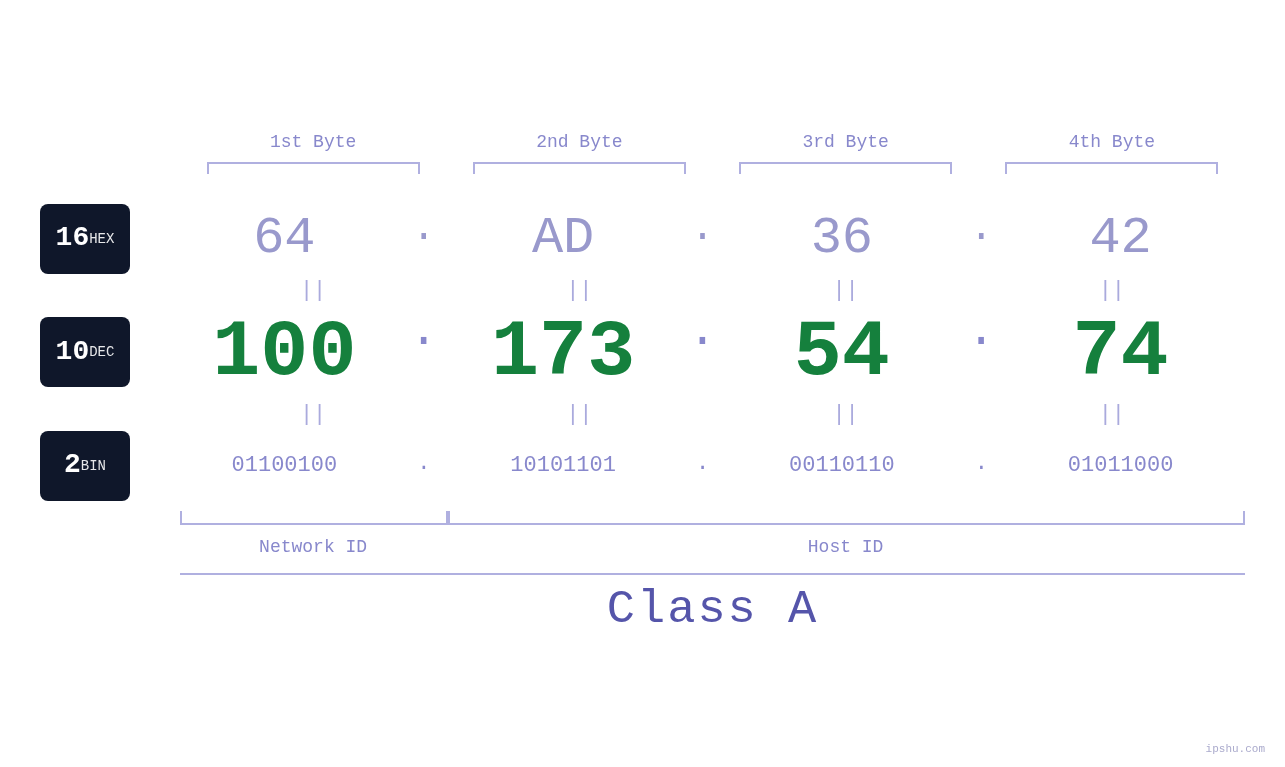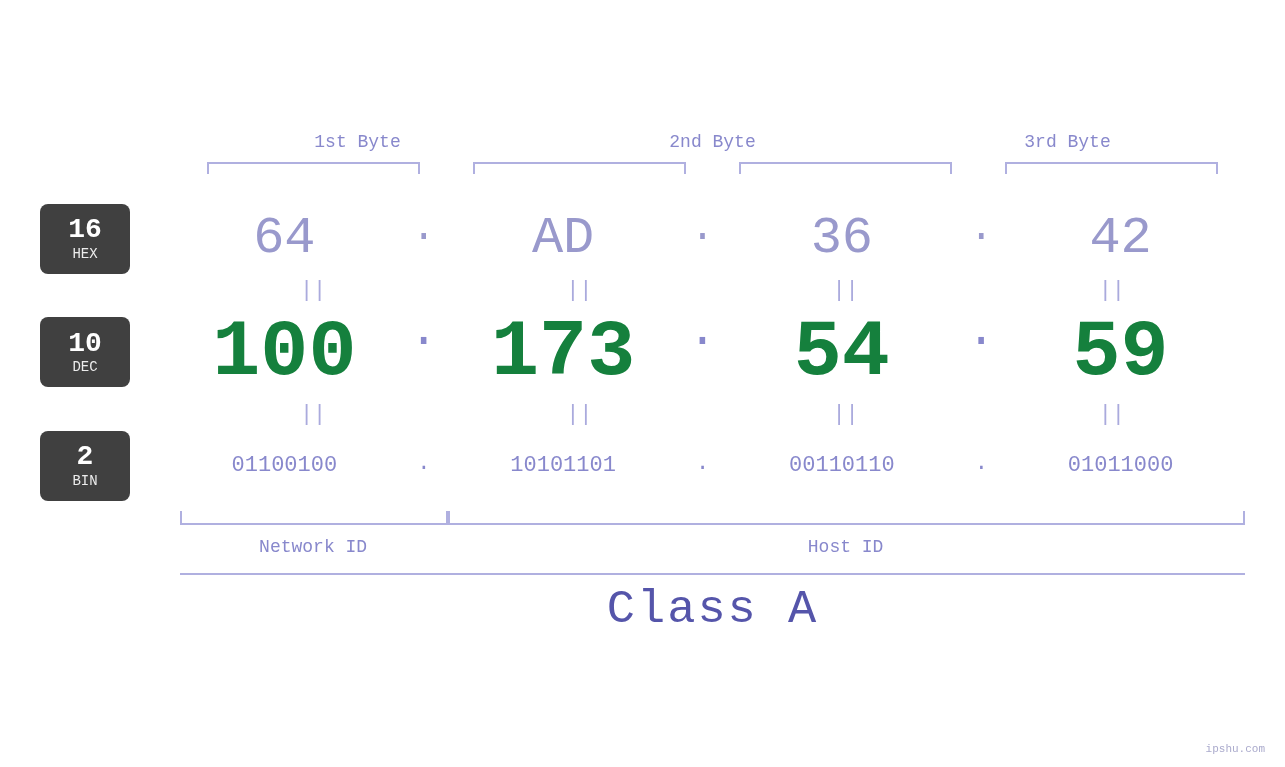--- a/index.html
+++ b/index.html
@@ -67,24 +67,24 @@
     .row-group {
       display: flex;
       width: 100%;
       align-items: center;
       margin-bottom: 0;
     }
 
     .base-badge {
       width: 90px;
       height: 70px;
-      background: #404040;
+      background: #0f172a;
       border-radius: 8px;
       display: flex;
-      flex-direction: column;
+      flex-direction: row;
       align-items: center;
       justify-content: center;
       color: white;
       margin-right: 30px;
       flex-shrink: 0;
     }
 
     .base-number {
       font-size: 28px;
       font-weight: bold;
@@ -217,20 +217,21 @@
   </style>
 </head>
 <body>
 
 <div class="main-container">
 
   <div class="byte-headers">
     <div class="byte-header">1st Byte</div>
     <div class="byte-header">2nd Byte</div>
     <div class="byte-header">3rd Byte</div>
+    <div class="byte-header">4th Byte</div>
   </div>
 
   <div class="top-brackets">
     <div class="bracket-cell">
       <div class="bracket-top"></div>
     </div>
     <div class="bracket-cell">
       <div class="bracket-top"></div>
     </div>
     <div class="bracket-cell">
@@ -284,21 +285,21 @@
       <div class="dot-sep">.</div>
       <div class="byte-value">
         <span class="dec-val">173</span>
       </div>
       <div class="dot-sep">.</div>
       <div class="byte-value">
         <span class="dec-val">54</span>
       </div>
       <div class="dot-sep">.</div>
       <div class="byte-value">
-        <span class="dec-val">59</span>
+        <span class="dec-val">74</span>
       </div>
     </div>
   </div>
 
   <div class="equals-row">
     <div class="equals-cell">||</div>
     <div class="equals-cell">||</div>
     <div class="equals-cell">||</div>
     <div class="equals-cell">||</div>
   </div>

